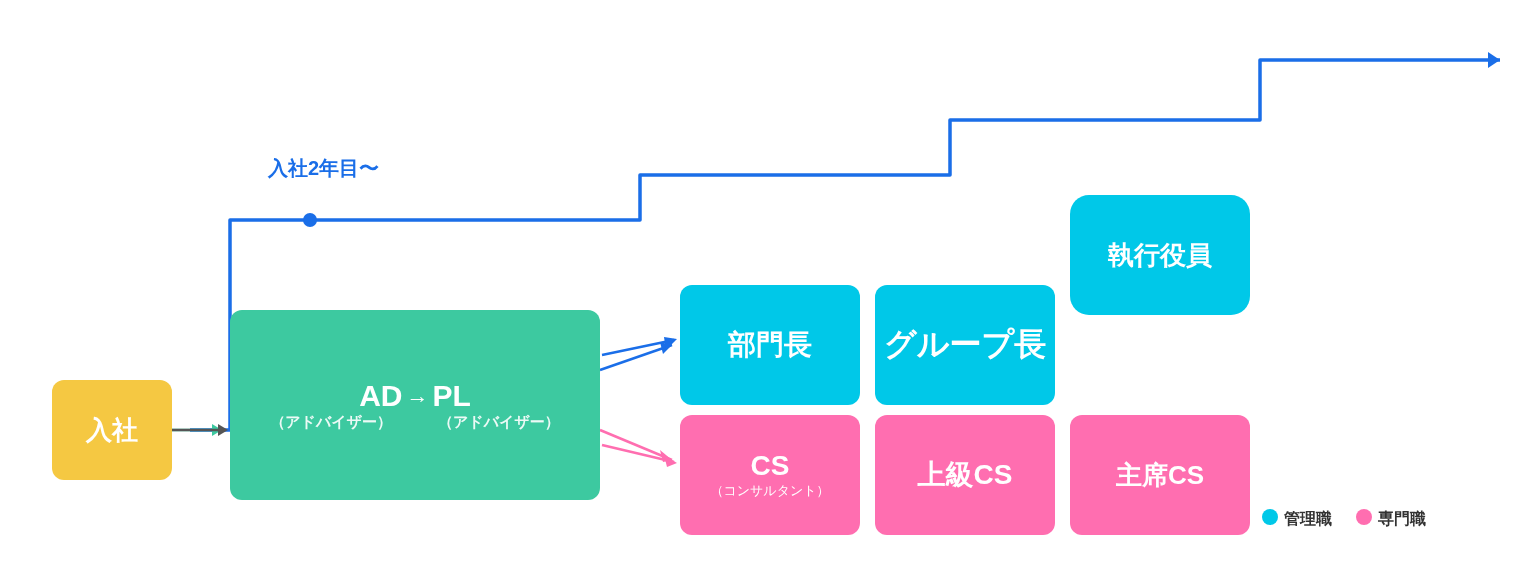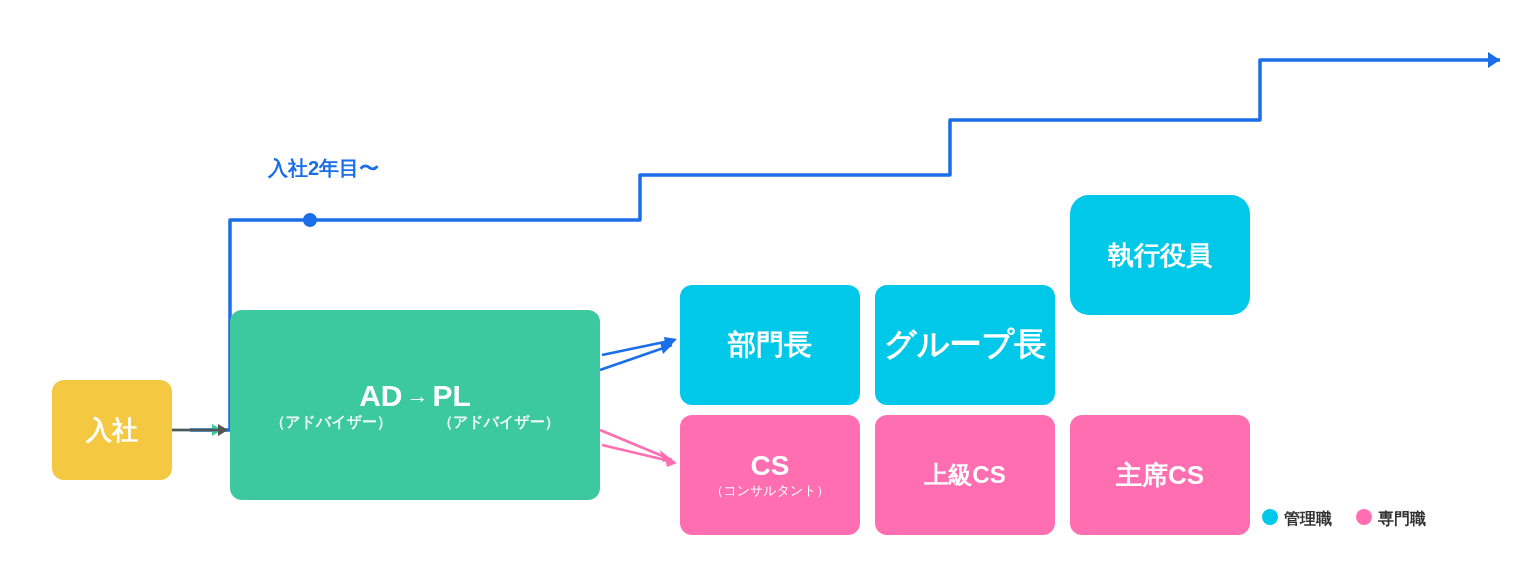--- a/index.html
+++ b/index.html
@@ -102,21 +102,21 @@
       font-size: 32px;
     }
 
     
     .box-jokyu {
       background: #FF6EB0;
       width: 180px;
       height: 120px;
       left: 875px;
       top: 415px;
-      font-size: 24px;
+      font-size: 28px;
     }
 
     
     .box-shikko {
       background: #00C8E8;
       width: 180px;
       height: 120px;
       left: 1070px;
       top: 195px;
       font-size: 26px;

